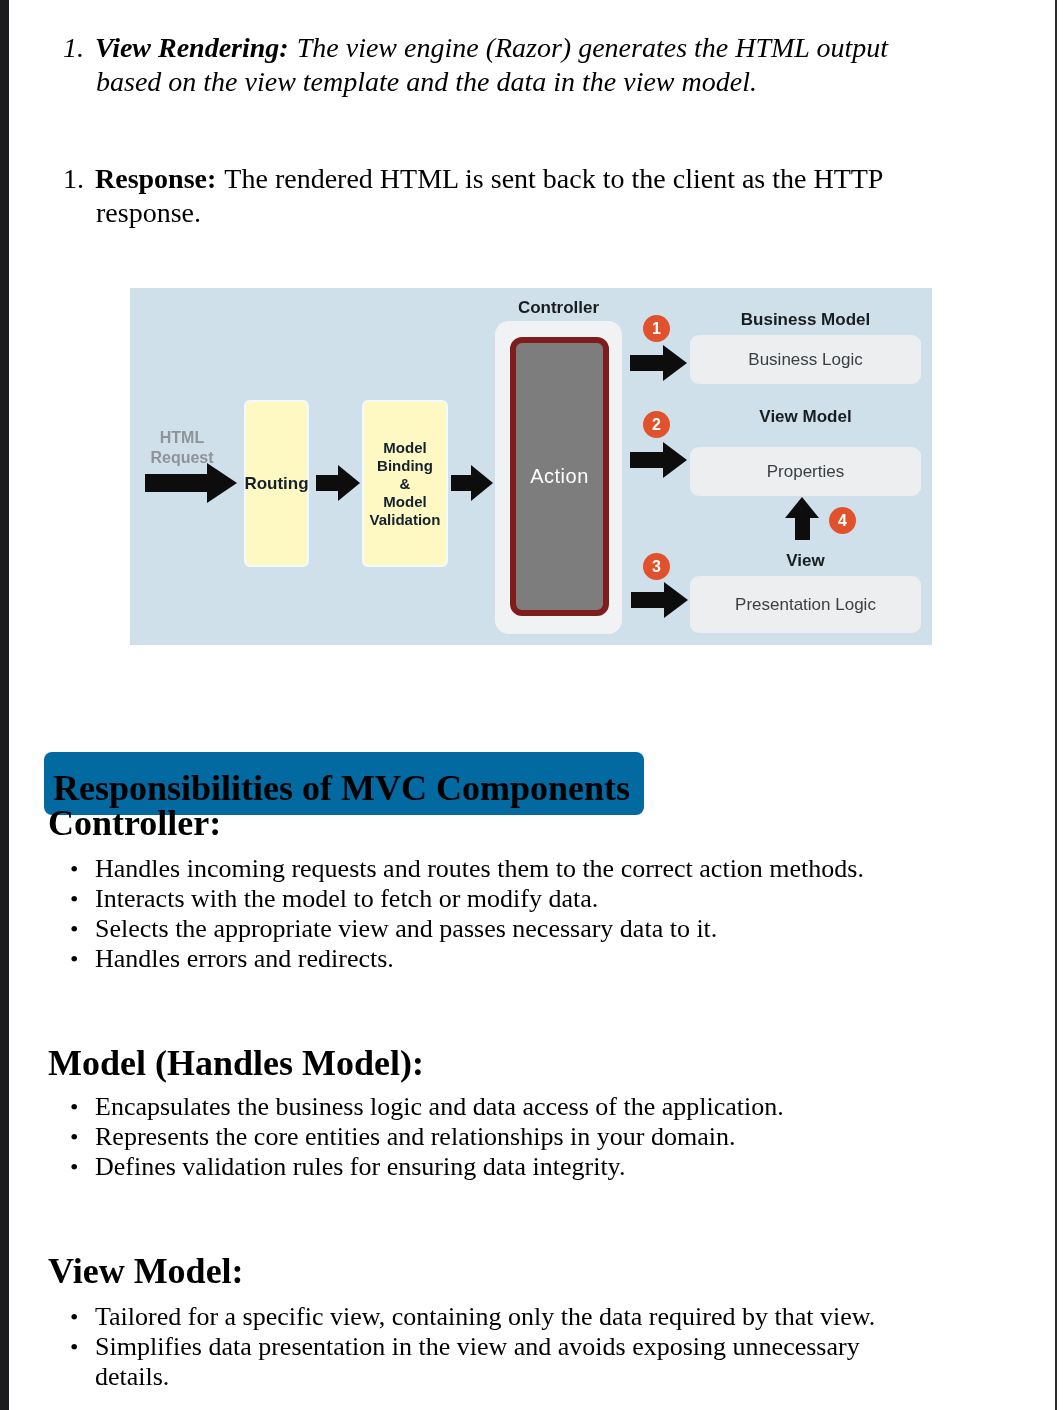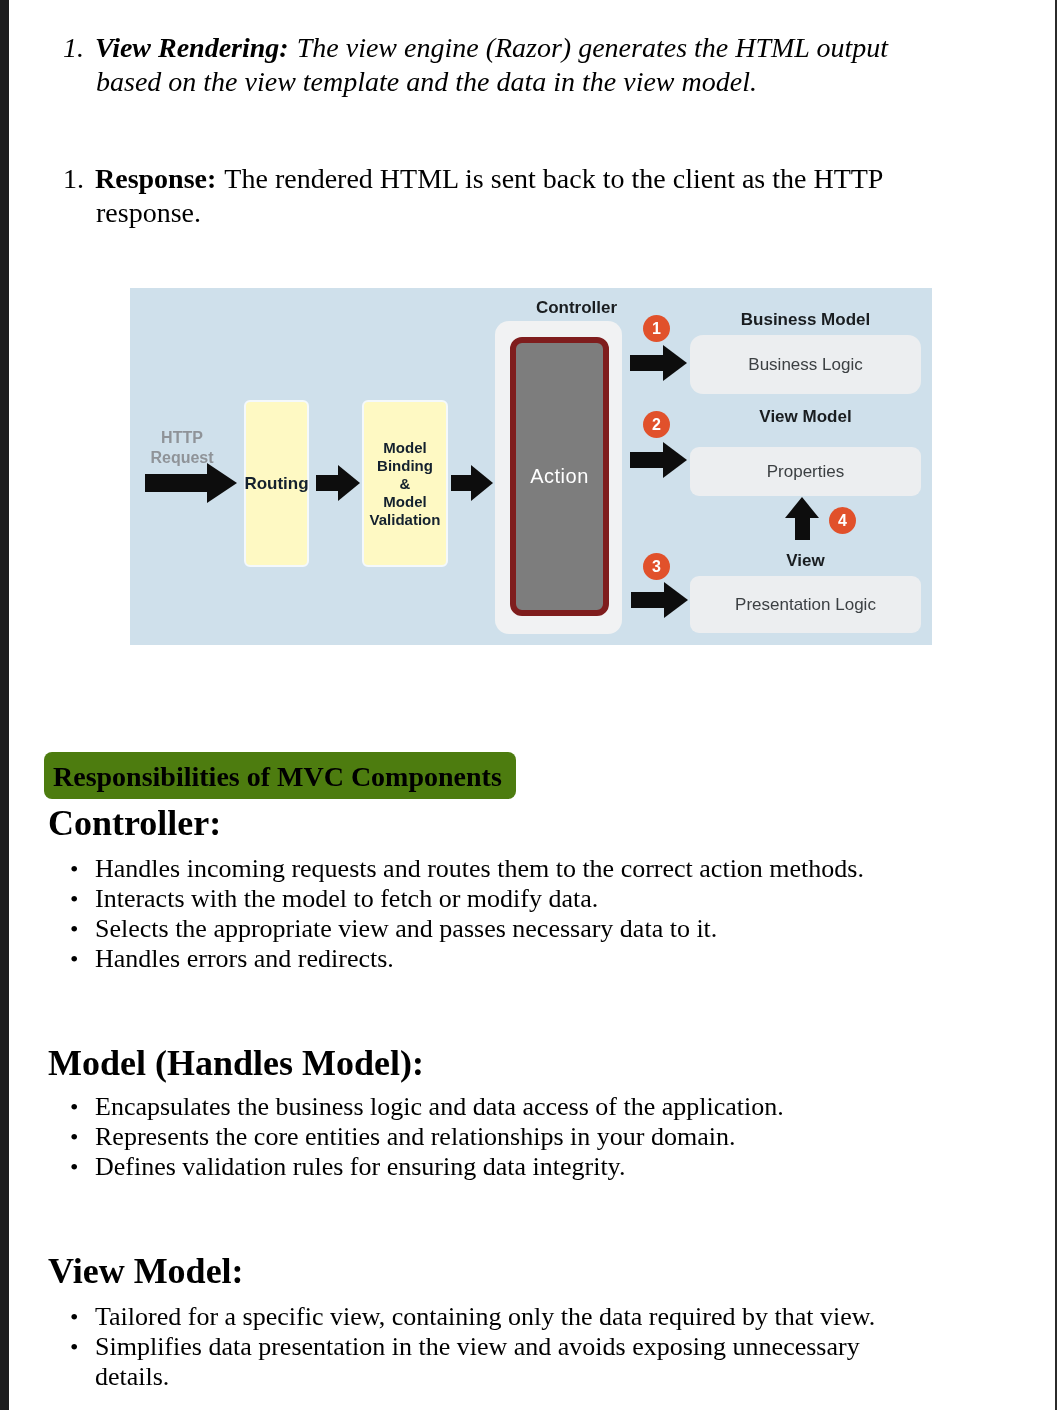--- a/index.html
+++ b/index.html
@@ -21,30 +21,30 @@
   
   .diagram{position:absolute;left:130px;top:288px;width:802px;height:357px;background:#cfe0eb;
     font-family:"Liberation Sans",sans-serif;}
   .http-label{position:absolute;left:8px;top:140px;width:88px;text-align:center;color:#8f9398;
     font-size:16px;line-height:20px;font-weight:600;}
   .pbox{position:absolute;background:#fef9c3;border:2px solid #f4f9fc;border-radius:6px;
     display:flex;flex-direction:column;align-items:center;justify-content:center;text-align:center;
     font-weight:700;color:#14212e;box-sizing:border-box;}
   #routing{left:114px;top:112px;width:65px;height:167px;font-size:17px;}
   #binding{left:232px;top:112px;width:86px;height:167px;font-size:15px;line-height:18px;}
-  .ctrl-label{position:absolute;left:383px;top:10px;width:127px;text-align:center;font-weight:700;
+  .ctrl-label{position:absolute;left:365px;top:10px;width:127px;text-align:center;font-weight:700;
     font-size:17px;color:#191d20;}
   .ctrl-frame{position:absolute;left:365px;top:33px;width:127px;height:313px;background:#f1f2f3;border-radius:14px;}
   .action{position:absolute;left:380px;top:49px;width:99px;height:279px;background:#7d7d7d;
     border:6px solid #7f1d1d;border-radius:12px;display:flex;align-items:center;justify-content:center;
     color:#fff;font-size:20px;box-sizing:border-box;letter-spacing:.5px;}
   .step-title{position:absolute;left:560px;width:231px;text-align:center;font-weight:700;font-size:17px;color:#191d20;}
   .panel{position:absolute;left:560px;width:231px;background:#eceef0;border-radius:9px;
     display:flex;align-items:center;justify-content:center;font-size:17px;color:#3c4043;}
-  #t1{top:22px;} #p1{top:47px;height:59px;border-radius:13px;}
+  #t1{top:22px;} #p1{top:47px;height:49px;}
   #t2{top:119px;} #p2{top:159px;height:49px;}
   #t3{top:263px;} #p3{top:288px;height:57px;}
   .badge{position:absolute;width:27px;height:27px;border-radius:50%;background:#e1512b;color:#fff;
     font-weight:700;font-size:16px;display:flex;align-items:center;justify-content:center;}
   #c1{left:513px;top:27px;} #c2{left:513px;top:123px;} #c3{left:513px;top:265px;} #c4{left:699px;top:219px;}
 
   .arrow{position:absolute;display:flex;align-items:center;}
   .arrow .stem{flex:1;background:#0d0d0d;}
   .arrow .head{width:0;height:0;border-style:solid;border-color:transparent;border-left-color:#0d0d0d;flex:none;}
   #a0{left:15px;top:175px;width:92px;height:40px;}
@@ -56,22 +56,22 @@
   .arrow.mid .stem{height:16px;}
   .arrow.mid .head{border-width:18px 0 18px 24px;}
   #ar1{left:500px;top:57px;width:57px;height:36px;}
   #ar2{left:500px;top:154px;width:57px;height:36px;}
   #ar3{left:501px;top:294px;width:57px;height:36px;}
   .up-arrow{position:absolute;left:655px;top:209px;width:34px;display:flex;flex-direction:column;align-items:center;}
   .up-arrow .head{width:0;height:0;border:17px solid transparent;border-top:none;border-bottom:21px solid #0d0d0d;}
   .up-arrow .stem{width:15px;height:22px;background:#0d0d0d;}
 
   
-  .hl-heading{position:absolute;left:44px;top:752px;background:#4d7c0f;border-radius:8px;
-    padding:9px 14px 6px 9px;font-weight:700;font-size:28px;}
+  .hl-heading{position:absolute;left:44px;top:752px;background:#0369a1;border-radius:8px;
+    padding:15px 14px 6px 9px;font-weight:700;font-size:36px;}
   .sec-heading{position:absolute;left:48px;font-weight:700;font-size:36px;}
   #h-controller{top:802px;} #h-model{top:1042px;} #h-viewmodel{top:1250px;}
   .bullets{position:absolute;left:70px;font-size:26px;line-height:30px;}
   #bl1{top:854px;} #bl2{top:1092px;} #bl3{top:1302px;}
   .brow{display:flex;white-space:nowrap;}
   .brow .dot{width:25px;flex:none;font-size:24px;}
   .b2{margin-left:25px;white-space:nowrap;}
 </style>
 </head>
 <body>
@@ -85,21 +85,21 @@
 </div>
 
 <div class="num-item" id="item2">
   <div><span class="num">1.</span><b>Response:</b><span>The rendered HTML is sent back to the client as the HTTP</span></div>
   <div class="cont">response.</div>
 </div>
 
 <div class="diagram">
 
   <div class="http-label">
-    <div>HTTP</div>
+    <div>HTML</div>
     <div>Request</div>
   </div>
 
   <div class="arrow" id="a0">
     <div class="stem"></div>
     <div class="head"></div>
   </div>
 
   <div class="pbox" id="routing">
     <div>Routing</div>

